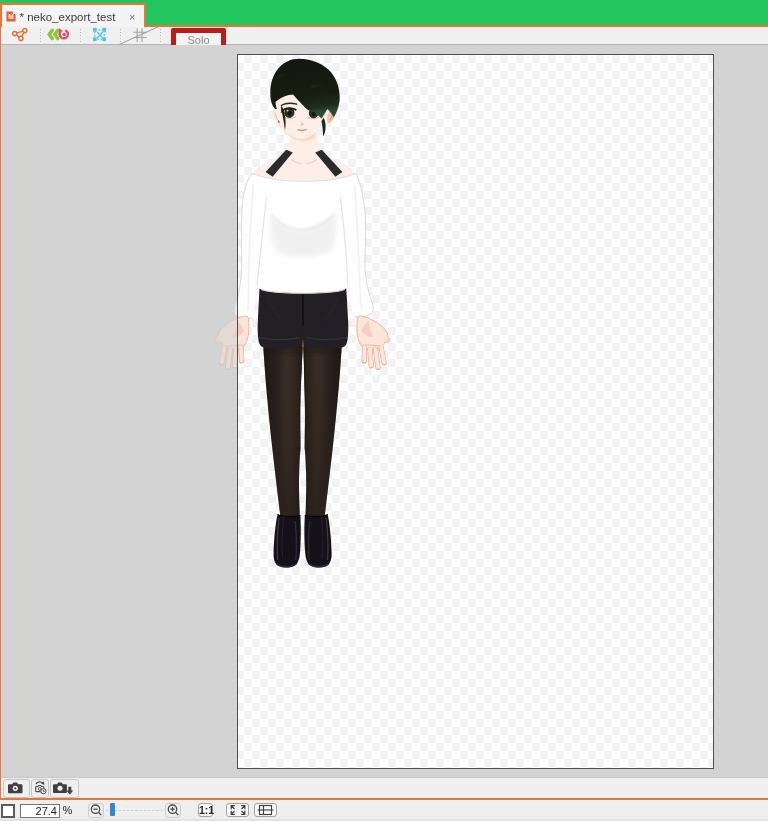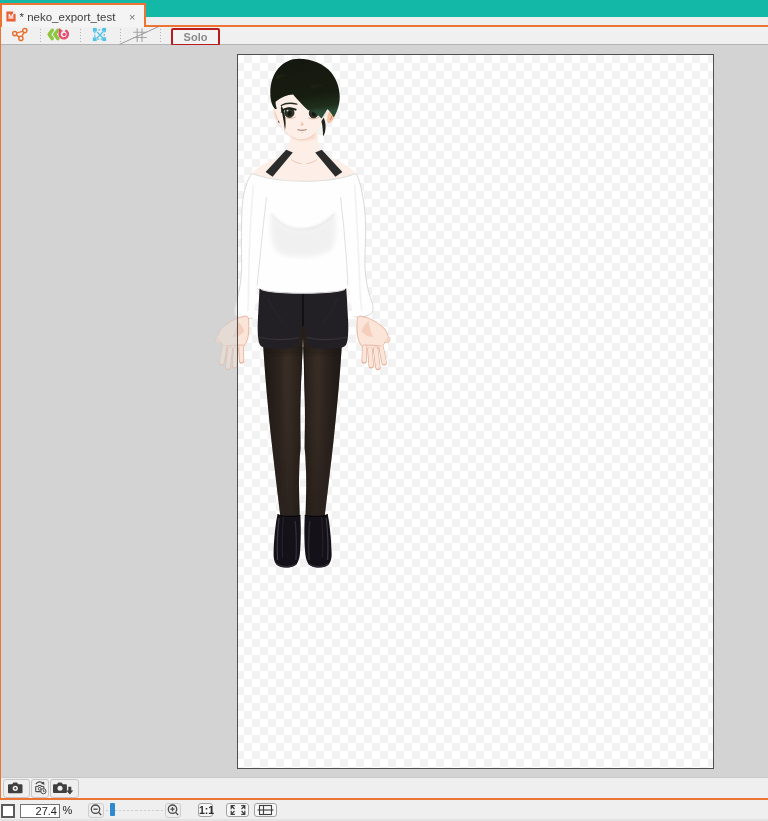--- a/index.html
+++ b/index.html
@@ -1,33 +1,33 @@
 <!DOCTYPE html>
 <html><head>
 <meta charset="utf-8">
 <style>
   html,body{margin:0;padding:0;}
   body{width:768px;height:821px;overflow:hidden;font-family:"Liberation Sans",sans-serif;background:#efefef;position:relative;}
   #app{position:absolute;left:0;top:0;width:768px;height:821px;}
   
-  #tabbar{position:absolute;left:0;top:0;width:768px;height:17px;background:#14b8a6;}
+  #tabbar{position:absolute;left:0;top:0;width:768px;height:27px;background:#22c55e;}
   #tab{position:absolute;left:0;top:3px;width:146px;height:24px;background:#f4f4f4;
        border-top:2px solid #ec7434;border-left:2px solid #ec7434;border-right:2px solid #ec7434;
        box-sizing:border-box;}
   #tab .ticon{position:absolute;left:4px;top:6px;}
   #tab .ttext{position:absolute;left:17.5px;top:6px;font-size:11.5px;color:#3c3c3c;white-space:nowrap;}
   #tab .tclose{position:absolute;left:127px;top:6px;font-size:11px;color:#777777;}
   #topline{position:absolute;left:146px;top:25px;width:622px;height:2px;background:#ec7434;}
   #leftline{position:absolute;left:0;top:27px;width:1px;height:771px;background:#ec7434;z-index:50;}
   
   #toolbar{position:absolute;left:0;top:27px;width:768px;height:17px;background:#f0f0f0;border-bottom:1px solid #b5b5b5;box-sizing:content-box;}
   .sep{position:absolute;top:2px;width:1px;height:14px;
        background-image:repeating-linear-gradient(to bottom,#b2b2b2 0 1px,transparent 1px 3px);}
-  #solo{position:absolute;left:171px;top:1px;width:45px;height:14px;border:2px solid #b91c1c;border-radius:2px;
-        background:#f3f3f3;color:#8a8a8a;font-size:11px;text-align:center;line-height:14px;font-weight:bold;}
+  #solo{position:absolute;left:171px;top:1px;width:45px;height:14px;border:5px solid #b91c1c;border-radius:2px;
+        background:#f3f3f3;color:#8a8a8a;font-size:11px;text-align:center;line-height:14px;}
   
   #canvas{position:absolute;left:0;top:45px;width:768px;height:732px;background:#d3d3d3;overflow:hidden;}
   #artboard{position:absolute;left:237px;top:9px;width:475px;height:713px;border:1px solid #4e4e4e;
     background:conic-gradient(#f2f2f2 0 25%, #ffffff 0 50%, #f2f2f2 0 75%, #ffffff 0);
     background-size:16px 16px;background-position:-2px 0;}
   #charsvg{position:absolute;left:0;top:0;}
   #dimleft{position:absolute;left:0;top:0;width:237px;height:732px;background:rgba(211,211,211,0.55);}
   #abframe{position:absolute;left:237px;top:9px;width:475px;height:713px;border:1px solid #4e4e4e;pointer-events:none;}
   
   #btoolbar{position:absolute;left:0;top:777px;width:768px;height:21px;background:#efefef;border-top:1px solid #c9c9c9;box-sizing:border-box;}

